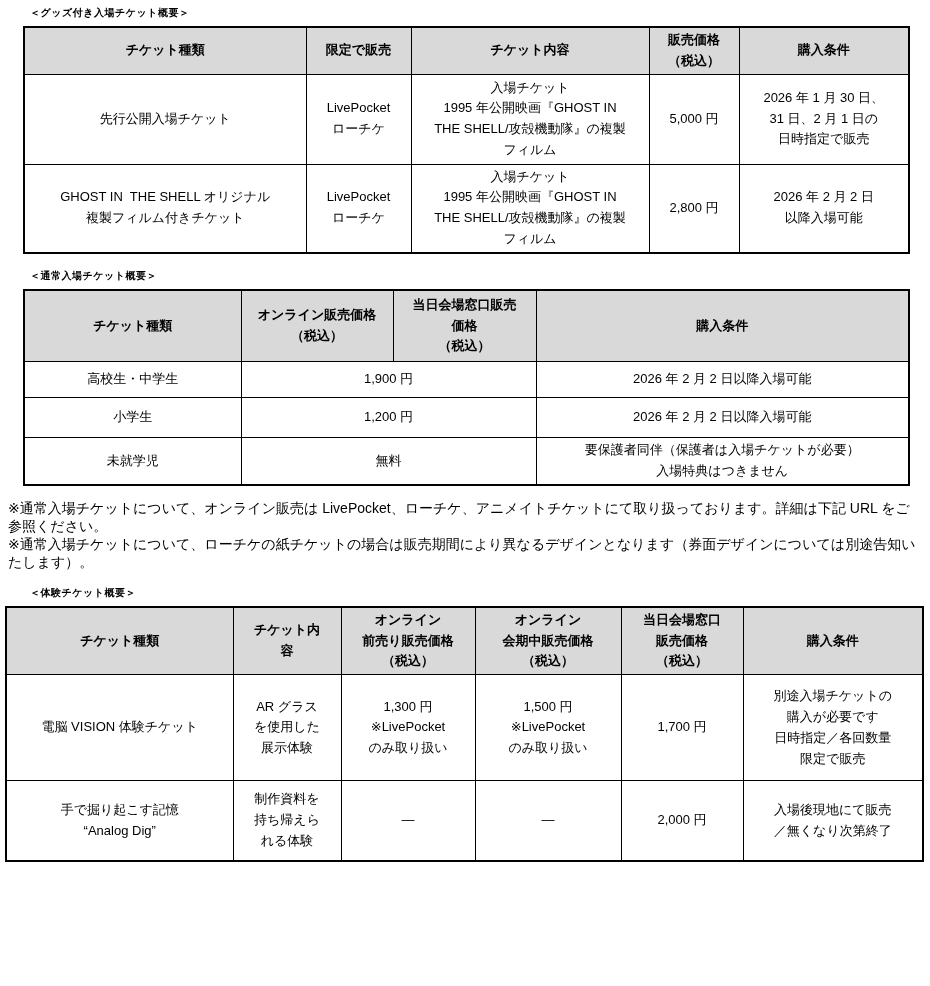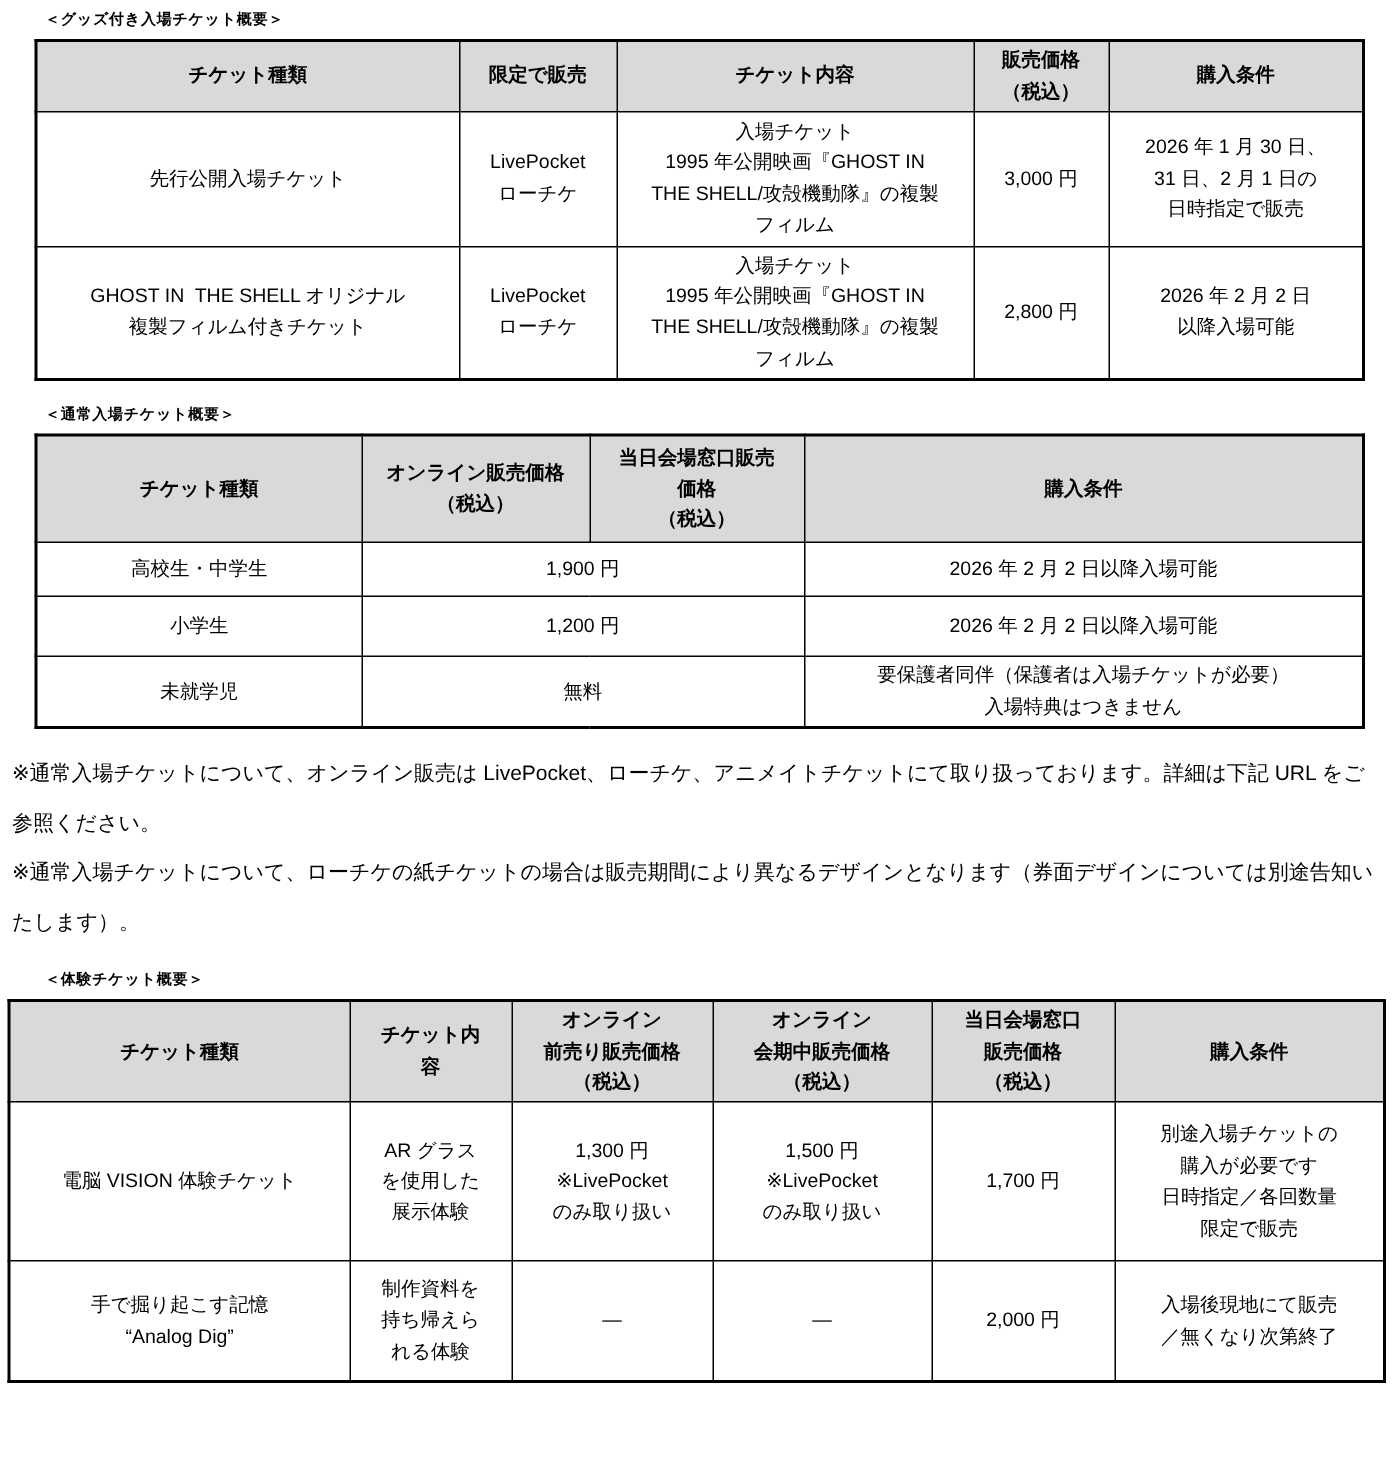--- a/index.html
+++ b/index.html
@@ -50,21 +50,21 @@
   #normal-table tbody tr:nth-child(2) { height: 40px; }
   #normal-table tbody tr:nth-child(3) { height: 36px; }
   #normal-table tbody tr:nth-child(4) { height: 36px; }
   #experience-table thead tr { height: 64px; }
   #experience-table tbody tr:nth-child(1) { height: 106px; }
   #experience-table tbody tr:nth-child(2) { height: 80px; }
   .notes {
     margin: 13px 0 0 8px;
     width: 915px;
     font-size: 14px;
-    line-height: 33px;
+    line-height: 18px;
   }
   .notes p {
     margin: 0;
     white-space: pre-wrap;
   }
 </style>
 </head>
 <body>
 
 <h2 class="section-title">＜グッズ付き入場チケット概要＞</h2>
@@ -89,21 +89,21 @@
   </thead>
   <tbody>
     <tr>
       <td>先行公開入場チケット</td>
       <td>LivePocket
 ローチケ</td>
       <td>入場チケット
 1995 年公開映画『GHOST IN
 THE SHELL/攻殻機動隊』の複製
 フィルム</td>
-      <td>3,000 円</td>
+      <td>5,000 円</td>
       <td>2026 年 1 月 30 日、
 31 日、2 月 1 日の
 日時指定で販売</td>
     </tr>
     <tr>
       <td>GHOST IN  THE SHELL オリジナル
 複製フィルム付きチケット</td>
       <td>LivePocket
 ローチケ</td>
       <td>入場チケット

